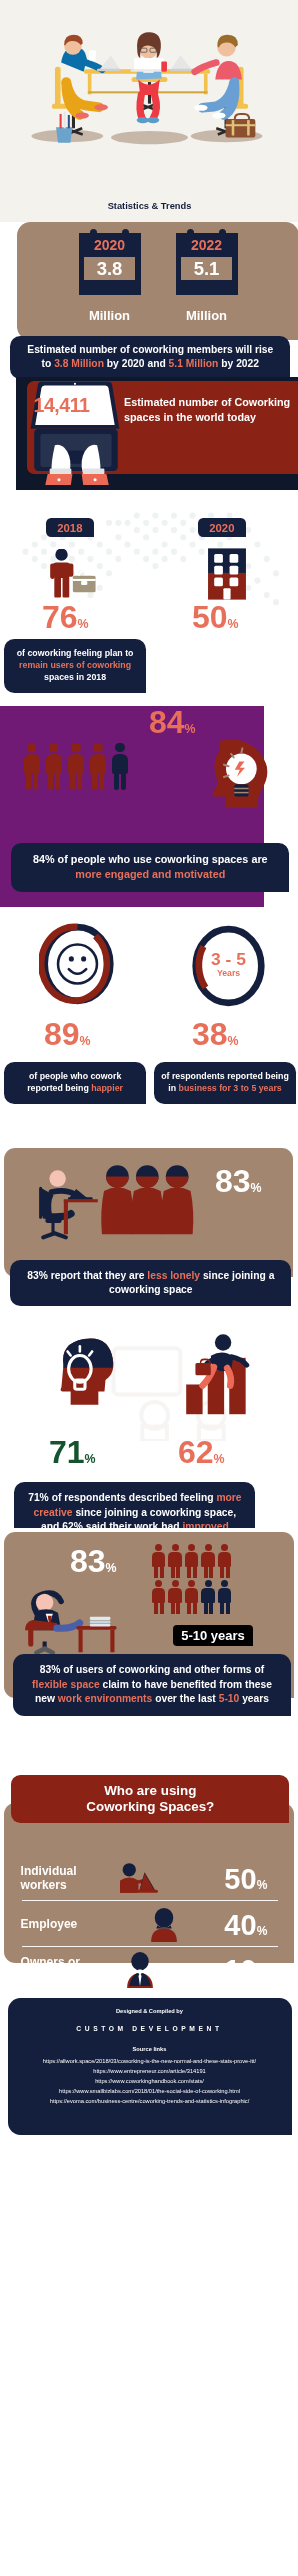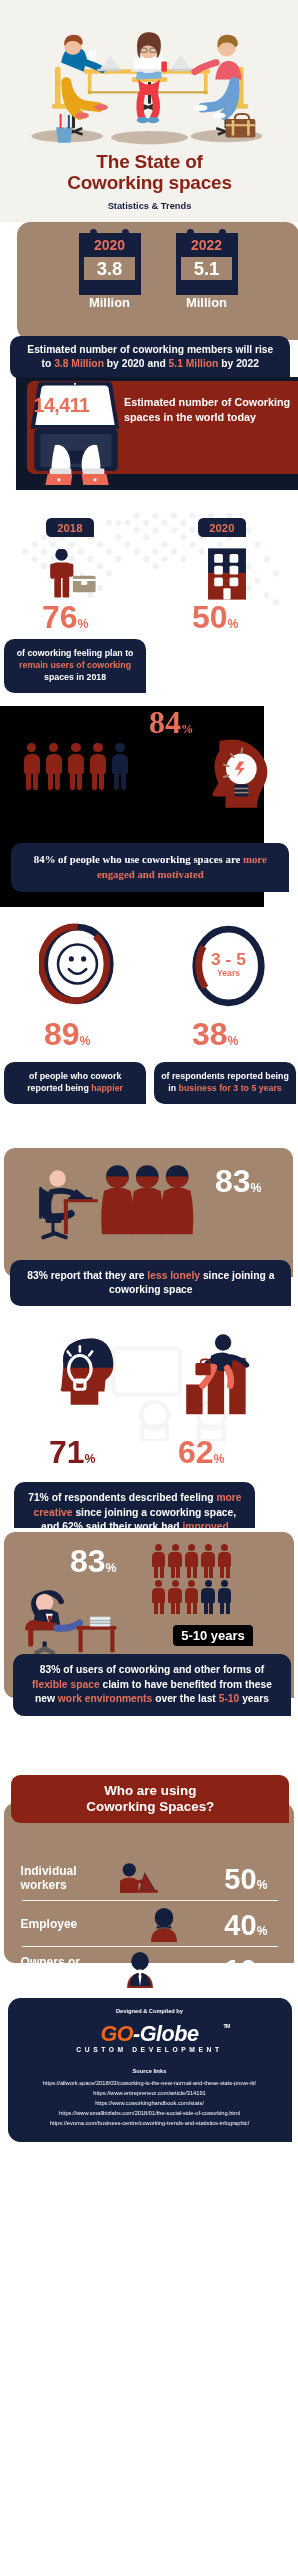--- a/index.html
+++ b/index.html
@@ -55,21 +55,21 @@
   .cal-ring {
     position: absolute; top: -4.6px; width: 7.7px; height: 12.4px;
     background: #141f3d; border-radius: 3.6px;
   }
   .cal-ring.l { left: 11.3px; } .cal-ring.r { right: 11.3px; }
   .cal-year { font-size: 14px; font-weight: bold; color: #e8705a; line-height: 1.25; }
   .cal-val {
     margin: 2.1px 5.2px 0 5.2px; background: #a3866f;
     font-size: 18.5px; font-weight: bold; color: #ffffff; line-height: 1.25;
   }
-  .cal-unit { margin-top: 0; font-size: 13px; font-weight: bold; color: #ffffff; }
+  .cal-unit { margin-top: 13px; font-size: 13px; font-weight: bold; color: #ffffff; }
 
   .navy-cap-1 {
     position: absolute; left: 10.3px; top: 114px; width: 280px;
     background: #141f3d; border-radius: 10.3px 10.3px 0 10.3px;
     padding: 7.2px 11.3px 8.2px 11.3px;
     text-align: center; color: #ffffff;
     font-size: 10.3px; font-weight: bold; line-height: 1.32;
   }
 
   
@@ -108,21 +108,21 @@
   .navy-card {
     position: absolute; background: #141f3d; color: #fff;
     border-radius: 10.3px 10.3px 0 10.3px; padding: 9.3px 7.2px;
     text-align: center; font-size: 8.8px; font-weight: bold; line-height: 1.35;
   }
   .card-a { left: 4.1px; top: 149px; width: 142px; }
   .card-b { left: 154px; top: 149px; width: 142px; }
   .hl { color: #e8705a; }
 
   
-  .sec4 { position: relative; width: 264px; height: 201px; background: #000000; font-family: Liberation Serif, serif; }
+  .sec4 { position: relative; width: 264px; height: 201px; background: #701a75; }
   .pct-84 { position: absolute; left: 149px; top: 0px; font-size: 32px; font-weight: bold; color: #e8705a; line-height:1;}
   .people-row { position: absolute; left: 23px; top: 37px; display: flex; gap: 4.6px; }
   .head-bulb { position: absolute; left: 201px; top: 31px; width: 70px; height: 82px; }
   .navy-cap-4 {
     position: absolute; left: 11.3px; top: 137px; width: 278px;
     background: #141f3d; border-radius: 10.3px 10.3px 0 10.3px;
     padding: 9.3px 13.4px; text-align: center; color: #fff;
     font-size: 10.8px; font-weight: bold; line-height: 1.4;
   }
 
@@ -149,21 +149,21 @@
     background: #141f3d; border-radius: 10.3px 10.3px 0 10.3px;
     padding: 8.8px 9.3px; text-align: center; color: #fff;
     font-size: 10.3px; font-weight: bold; line-height: 1.4;
   }
 
   
   .sec7 { position: relative; width: 299px; height: 206px; background:#fff; }
   .wm { position: absolute; left: 98px; top: 15.5px; width: 170px; height: 103px; opacity: .08; }
   .head-71 { position: absolute; left: 54px; top: 13px; width: 62px; height: 82px; }
   .stairs-62 { position: absolute; left: 178px; top: 10.3px; width: 82px; height: 85px; }
-  .pct-71 { position: absolute; left: 49px; top: 114px; font-size: 32px; font-weight: bold; color:#7f1d1d; line-height:1;}
+  .pct-71 { position: absolute; left: 49px; top: 114px; font-size: 32px; font-weight: bold; color:#14532d; line-height:1;}
   .pct-62 { position: absolute; left: 178px; top: 114px; font-size: 32px; font-weight: bold; color:#e8705a; line-height:1;}
   .navy-cap-7 {
     position: absolute; left: 14.4px; top: 160px; width: 241px;
     background: #141f3d; border-radius: 10.3px 10.3px 0 10.3px;
     padding: 9.3px 11.3px; text-align: center; color: #fff;
     font-size: 10.3px; font-weight: bold; line-height: 1.4;
   }
 
   
   .sec8 { position: relative; width: 299px; height: 247px; background:#fff; }
@@ -321,24 +321,20 @@
       <rect x="438" y="232" width="58" height="4" fill="#e3c07a"></rect>
       <path d="M456 222 q0-10 10-10 h8 q10 0 10 10" fill="none" stroke="#8a5030" stroke-width="4"></path>
       <rect x="450" y="224" width="5" height="30" fill="#e3c07a"></rect>
       <rect x="480" y="224" width="5" height="30" fill="#e3c07a"></rect>
 
       <path d="M108 238 h32 l-4 30 h-24z" fill="#6aa4cc"></path>
       <rect x="115" y="212" width="4" height="28" fill="#ec3b43"></rect>
       <rect x="123" y="208" width="4" height="32" fill="#e6e6e6"></rect>
       <rect x="131" y="214" width="4" height="26" fill="#2b4f8a"></rect>
     </svg>
-    <div class="hero-title">
-      <div>The State of</div>
-      <div>Coworking spaces</div>
-    </div>
     <div class="hero-sub">Statistics &amp; Trends</div>
   </div>
 
   <div class="sec1">
     <div class="tan-panel-1"></div>
     <div class="cal-row">
       <div class="cal">
         <div class="cal-body">
           <div class="cal-ring l"></div>
           <div class="cal-ring r"></div>
@@ -807,24 +803,20 @@
       </div>
       <div class="who-pct">
         <span>10</span><span class="sm">%</span>
       </div>
     </div>
   </div>
 
   <div class="footer">
     <div class="foot-by">Designed &amp; Compiled by</div>
     <div class="logo">
-      <div class="logo-main">
-        <span class="logo-go">GO</span><span class="logo-globe">-Globe</span>
-        <span class="logo-tm">TM</span>
-      </div>
       <div class="logo-sub">CUSTOM DEVELOPMENT</div>
     </div>
     <div class="src-title">Source links</div>
     <div class="src-list">
         <div class="src-item">https://allwork.space/2018/03/coworking-is-the-new-normal-and-these-stats-prove-itt/</div>
         <div class="src-item">https://www.entrepreneur.com/article/314191</div>
         <div class="src-item">https://www.coworkinghandbook.com/stats/</div>
         <div class="src-item">https://www.smallbizlabs.com/2018/01/the-social-side-of-coworking.html</div>
         <div class="src-item">https://evoma.com/business-centre/coworking-trends-and-statistics-infographic/</div>
       </div>

